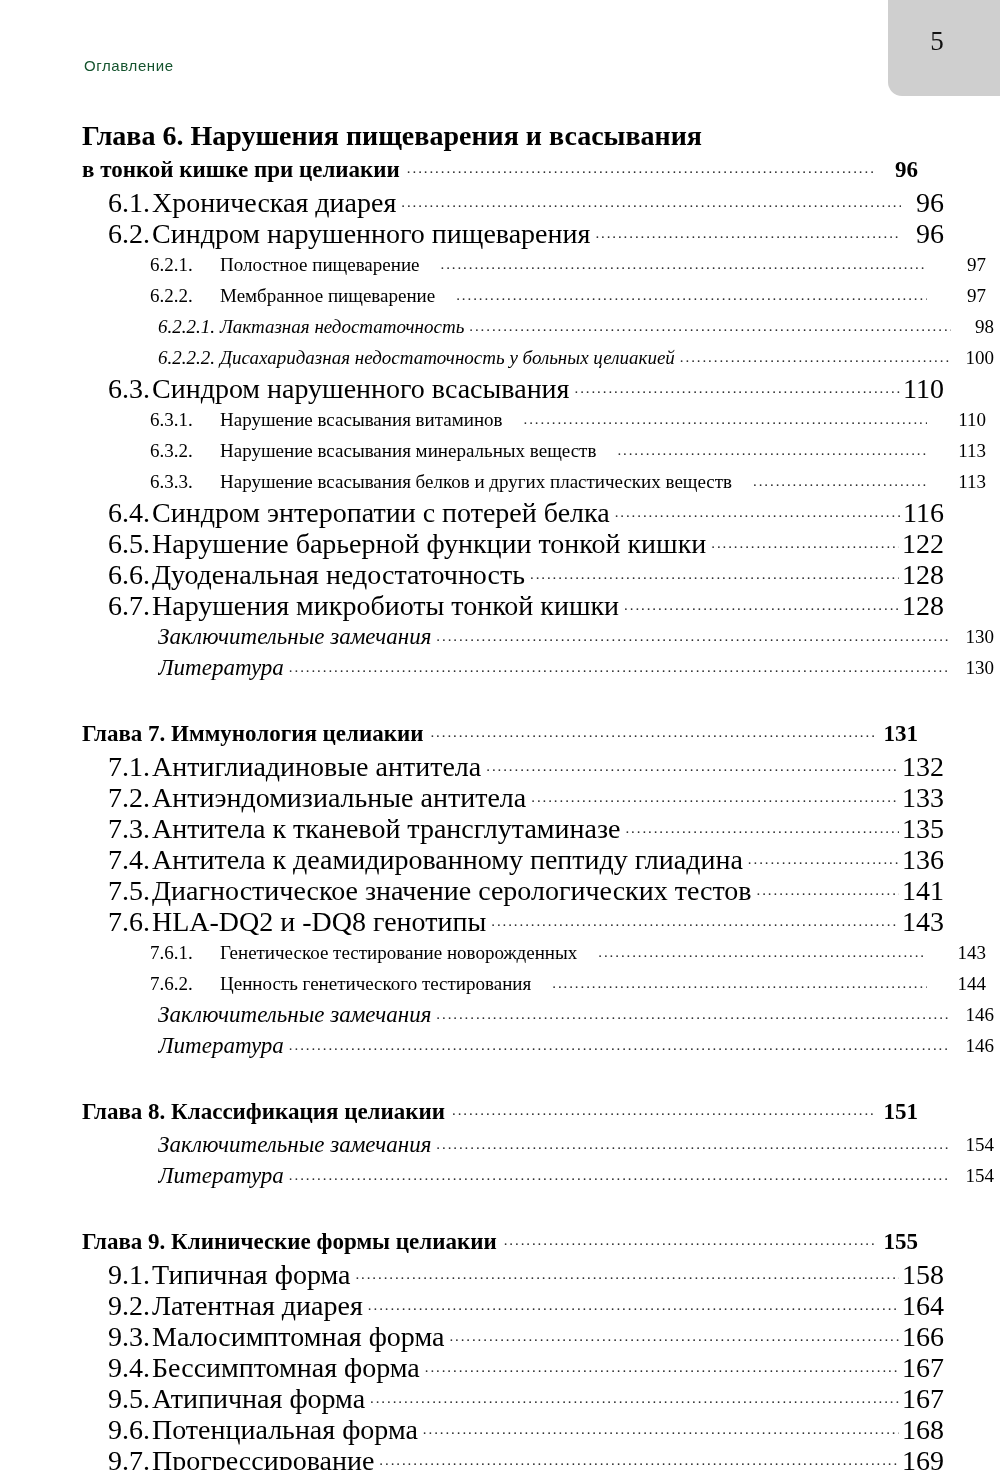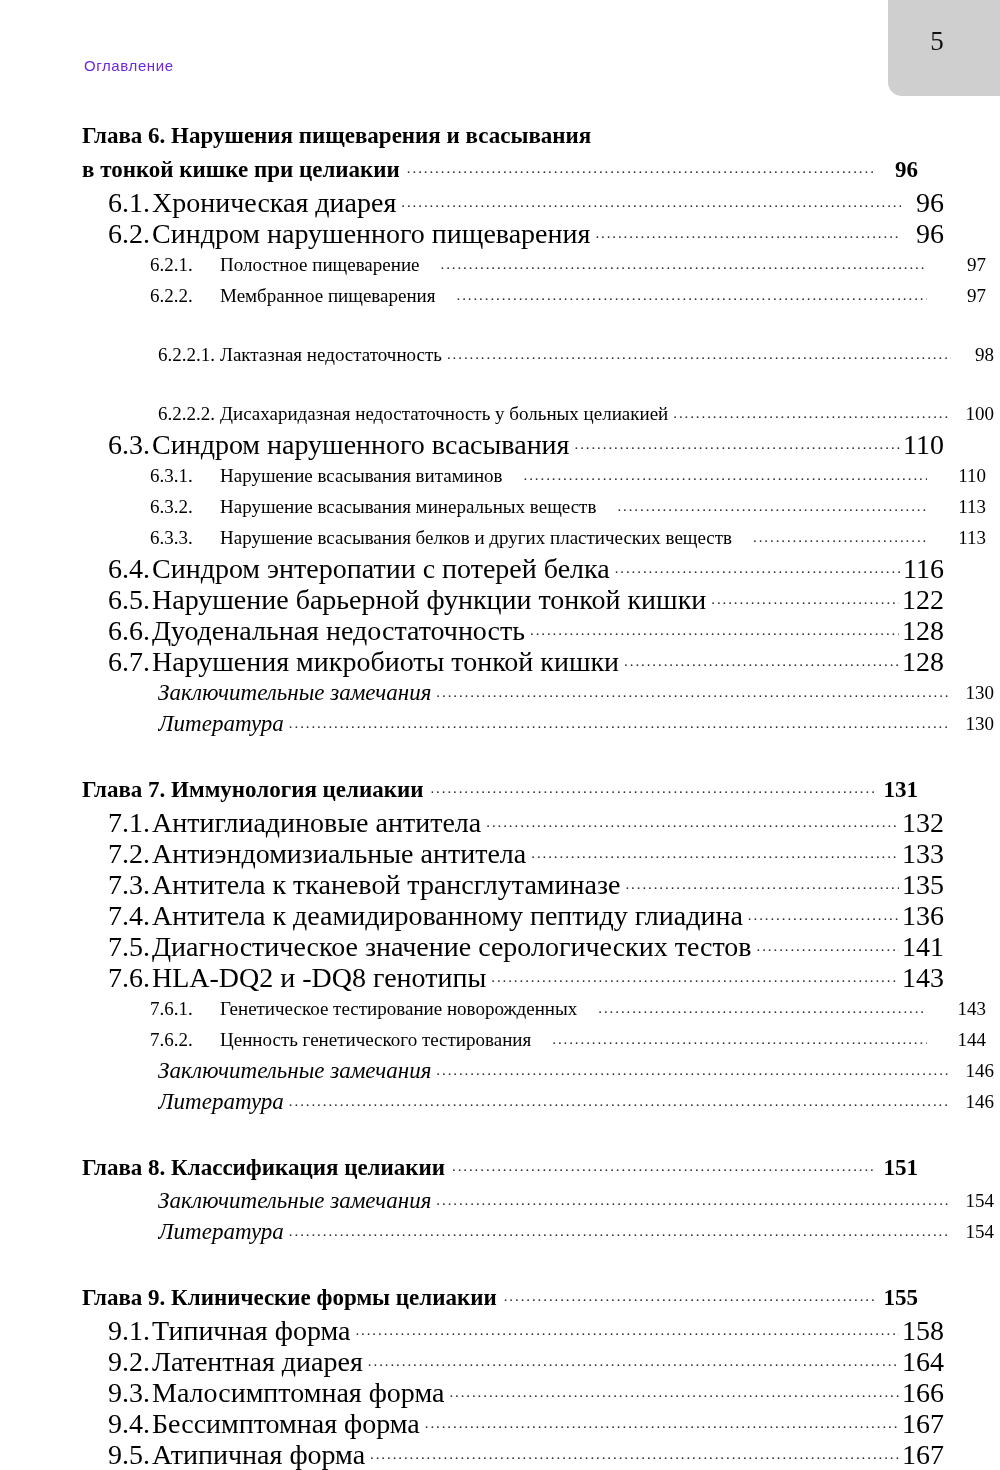--- a/index.html
+++ b/index.html
@@ -41,21 +41,21 @@
   }
 
   
   #running-head {
     position: absolute;
     left: 84px;
     top: 57px;
     font-family: "Liberation Sans", "DejaVu Sans", sans-serif;
     font-size: 15px;
     letter-spacing: 0.6px;
-    color: #6d28d9;
+    color: #14532d;
     font-weight: 300;
   }
 
   
   #toc {
     position: absolute;
     left: 82px;
     top: 119px;
     width: 836px;
   }
@@ -109,40 +109,40 @@
   .lvl-chapter .pagenum {
     font-weight: bold;
     font-size: 23px;
   }
   .lvl-chapter { line-height: 34px; }
   .lvl-chapter .leader::after { bottom: 2px; }
 
   
   .chapter-title-line1 {
     font-weight: bold;
-    font-size: 23px;
+    font-size: 28px;
     line-height: 34px;
     white-space: nowrap;
   }
 
   
   .lvl-2 { padding-left: 26px; }
   .lvl-2 .toc-label,
   .lvl-2 .pagenum { font-size: 28px; }
   .lvl-2 .num { display: inline-block; min-width: 44px; }
 
   
   .lvl-3 { padding-left: 68px; gap: 16px; }
   .lvl-3 .toc-label,
   .lvl-3 .pagenum { font-size: 19px; }
   .lvl-3 .num { display: inline-block; min-width: 70px; }
 
   
   .lvl-4 { padding-left: 76px; }
-  .lvl-4 .toc-label { font-size: 19px; margin-top: 28px; }
+  .lvl-4 .toc-label { font-style: italic; font-size: 19px; }
   .lvl-4 .pagenum { font-size: 19px; }
   .lvl-4 .num { display: inline-block; padding-right: 5px; }
 
   
   .lvl-note { padding-left: 76px; }
   .lvl-note .toc-label { font-style: italic; font-size: 23px; }
   .lvl-note .pagenum { font-size: 19px; }
 
   .num { letter-spacing: 0; }
   .title { padding-right: 5px; }
@@ -187,21 +187,21 @@
         <span class="toc-label">
           <span class="num">6.2.1.</span>
           <span class="title">Полостное пищеварение</span>
         </span>
         <span class="leader"></span>
         <span class="pagenum">97</span>
       </div>
       <div class="toc-row lvl-3">
         <span class="toc-label">
           <span class="num">6.2.2.</span>
-          <span class="title">Мембранное пищеварения</span>
+          <span class="title">Мембранное пищеварение</span>
         </span>
         <span class="leader"></span>
         <span class="pagenum">97</span>
       </div>
       <div class="toc-row lvl-4">
         <span class="toc-label">
           <span class="num">6.2.2.1.</span>
           <span class="title">Лактазная недостаточность</span>
         </span>
         <span class="leader"></span>

